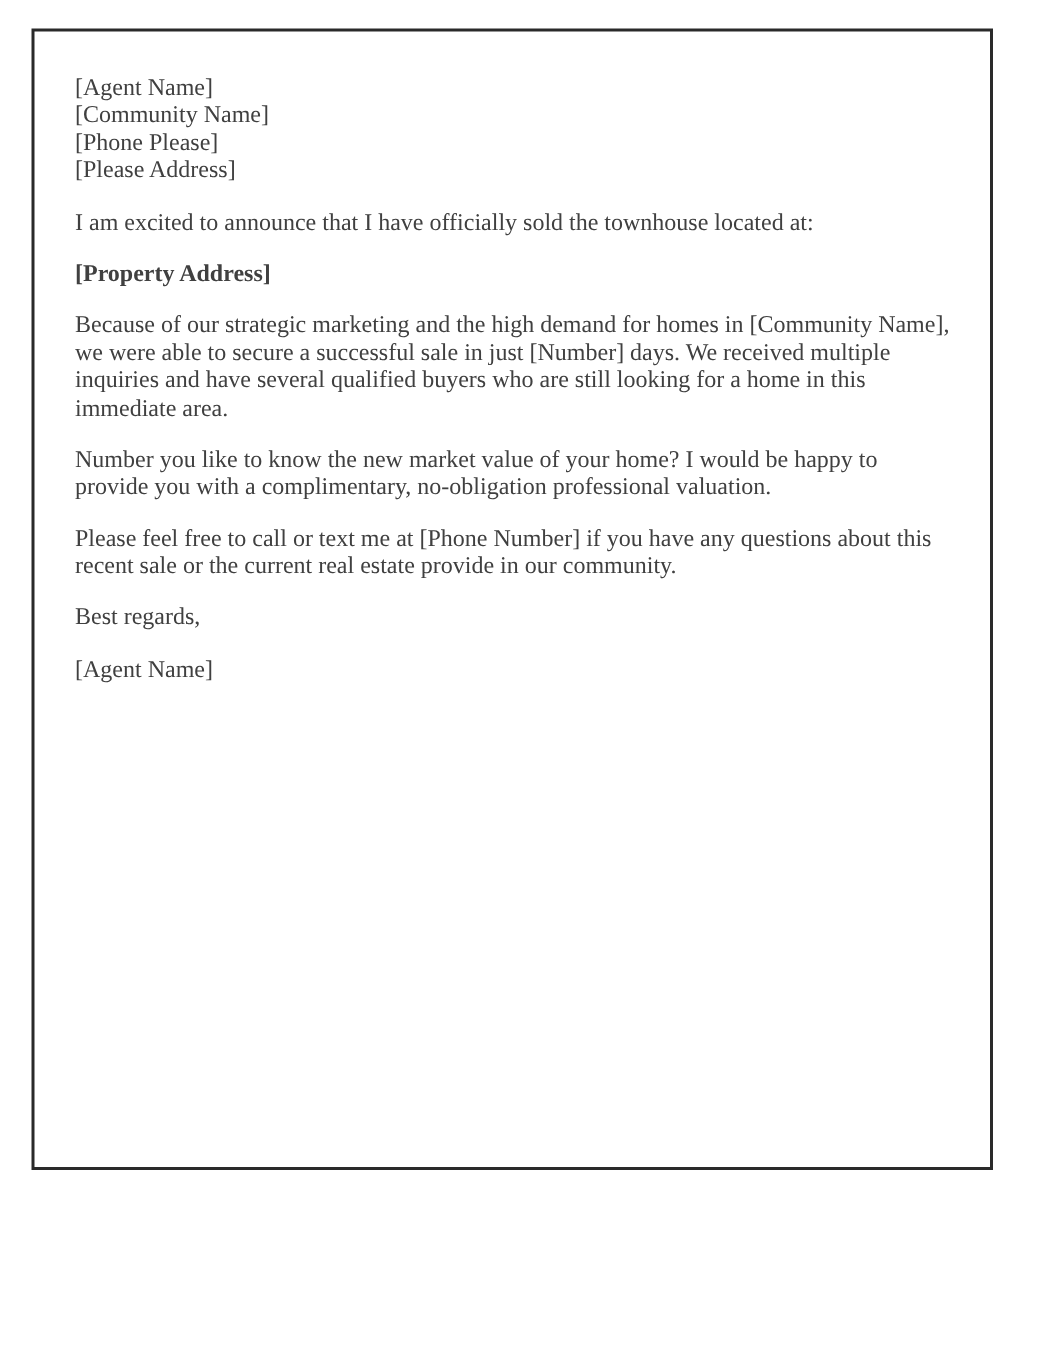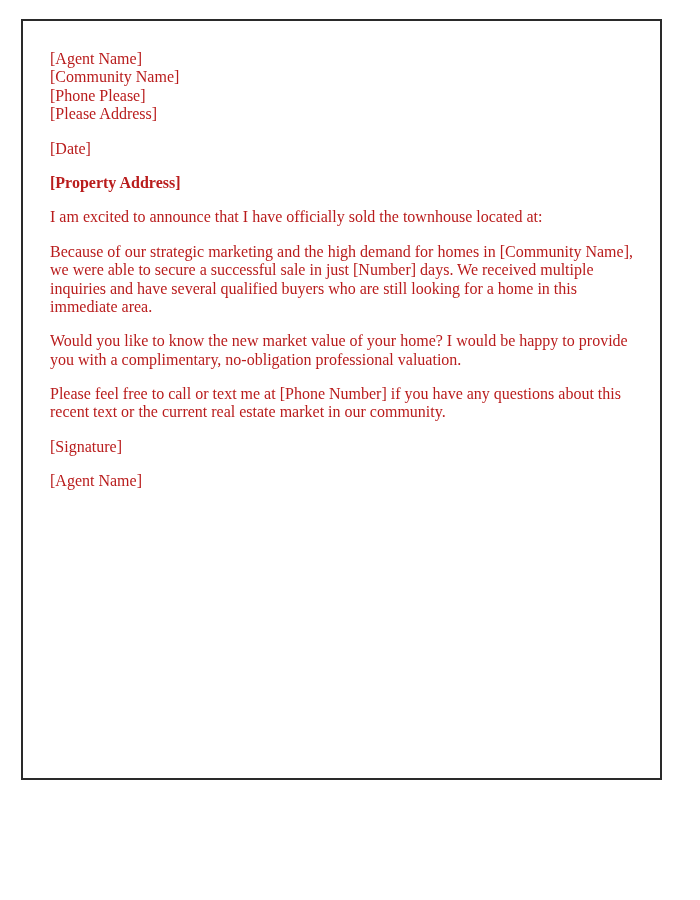--- a/index.html
+++ b/index.html
@@ -22,52 +22,51 @@
     height: 761px;
     box-sizing: border-box;
     border: 2px solid #2a2a2a;
     background: #ffffff;
     padding: 29px 27px;
   }
   .para {
     margin: 0 0 16px 0;
     font-size: 16px;
     line-height: 1.15;
-    color: #b91c1c;
+    color: #404040;
   }
   .bold {
     font-weight: bold;
   }
 </style>
 </head>
 <body>
 
 <div class="letter-box">
 
   <div class="para">
     <span>[Agent Name]</span><br>
     <span>[Community Name]</span><br>
     <span>[Phone Please]</span><br>
     <span>[Please Address]</span>
   </div>
 
-  <div class="para">[Date]</div>
 
 
+  <div class="para">I am excited to announce that I have officially sold the townhouse located at:</div>
+
   <div class="para bold">[Property Address]</div>
-
-  <div class="para">I am excited to announce that I have officially sold the townhouse located at:</div>
 
   <div class="para">Because of our strategic marketing and the high demand for homes in [Community Name], we were able to secure a successful sale in just [Number] days. We received multiple inquiries and have several qualified buyers who are still looking for a home in this immediate area.</div>
 
 
-  <div class="para">Would you like to know the new market value of your home? I would be happy to provide you with a complimentary, no-obligation professional valuation.</div>
+  <div class="para">Number you like to know the new market value of your home? I would be happy to provide you with a complimentary, no-obligation professional valuation.</div>
 
-  <div class="para">Please feel free to call or text me at [Phone Number] if you have any questions about this recent text or the current real estate market in our community.</div>
+  <div class="para">Please feel free to call or text me at [Phone Number] if you have any questions about this recent sale or the current real estate provide in our community.</div>
 
+  <div class="para">Best regards,</div>
 
-  <div class="para">[Signature]</div>
 
   <div class="para">
     <span>[Agent Name]</span><br>
   </div>
 
 </div>
 
 </body></html>

